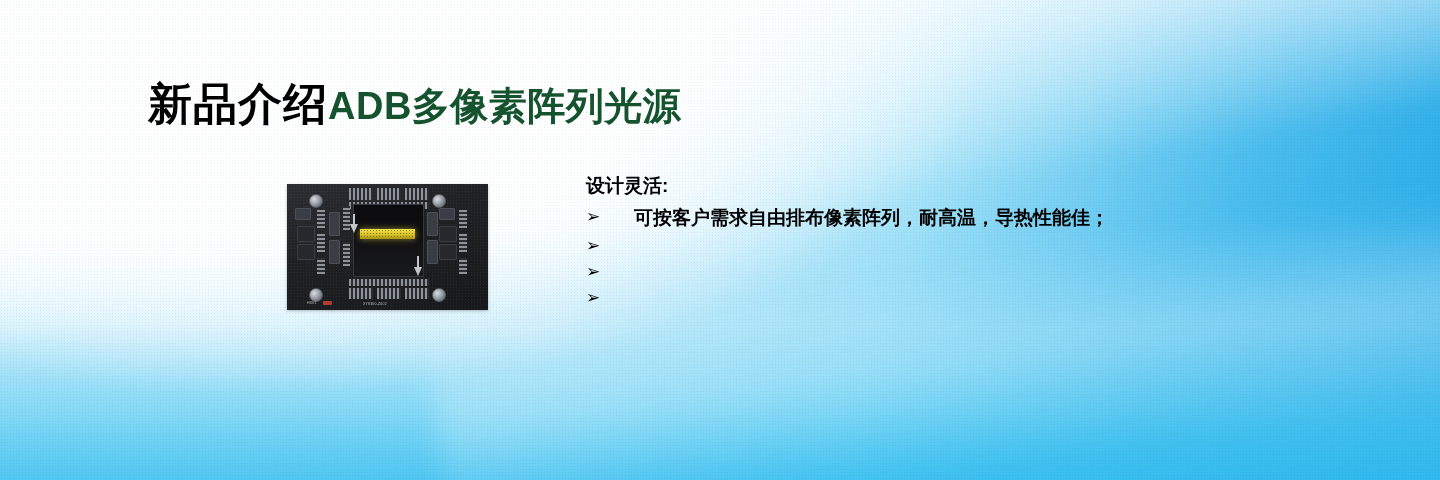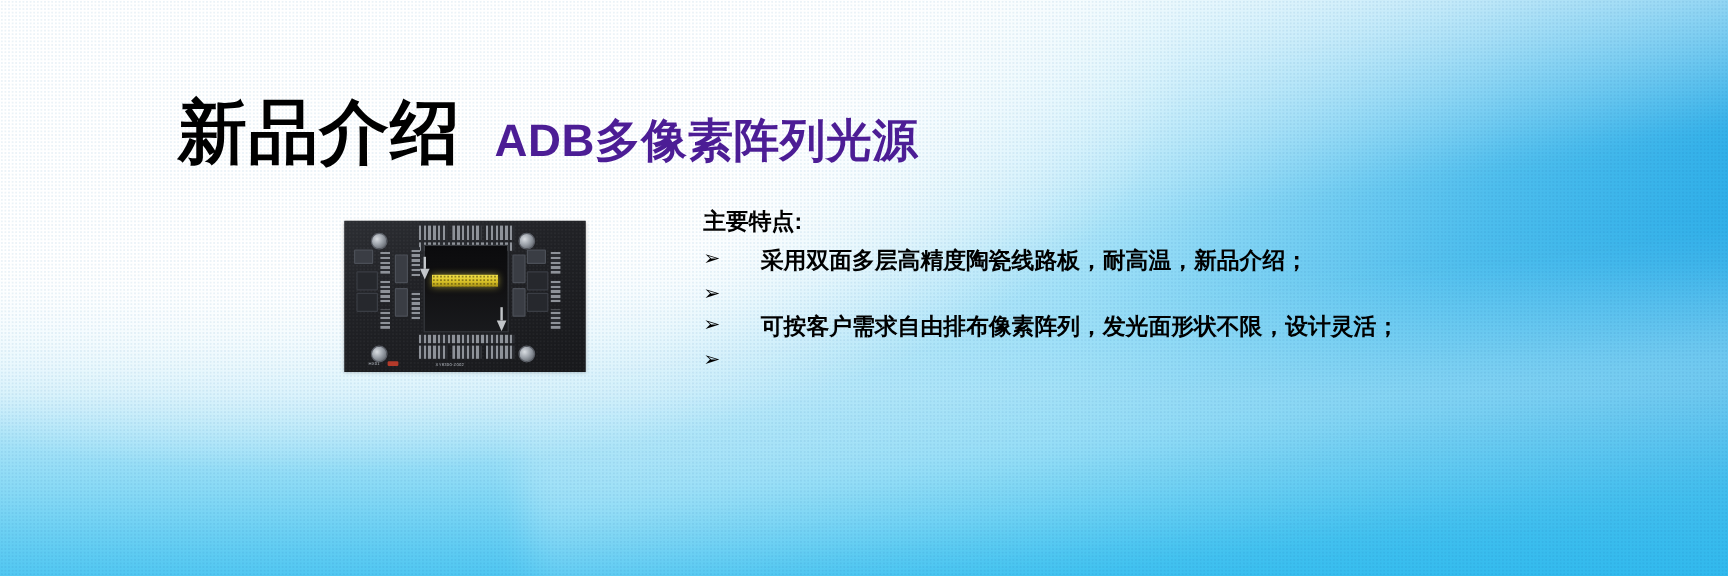--- a/index.html
+++ b/index.html
@@ -101,33 +101,32 @@
   
   .title-row {
     position: absolute;
     left: 148px;
     top: 82px;
     display: flex;
     align-items: baseline;
     white-space: nowrap;
   }
   .title-main {
-    font-size: 58px;
+    font-size: 44px;
     font-weight: 700;
     color: #000000;
     letter-spacing: 1px;
     line-height: 1;
   }
   .title-sub {
     font-size: 38px;
     font-weight: 700;
-    color: #4c1d95;
+    color: #14532d;
     letter-spacing: 0.5px;
     line-height: 1;
-    margin-left: 28px;
   }
 
   
   .photo {
     position: absolute;
     left: 287px;
     top: 184px;
     width: 201px;
     height: 126px;
     background: #1b1c20;
@@ -324,34 +323,33 @@
     <div class="arrow-down" style="left:63px; top:40px;"></div>
     <div class="arrow-stem" style="left:130px; top:72px; height:11px;"></div>
     <div class="arrow-down" style="left:127px; top:83px;"></div>
 
     <div class="silk-red" style="left:36px; top:117px;"></div>
     <div class="silk" style="left:20px; top:117px;">HX01</div>
     <div class="silk" style="left:76px; top:118px;">XY8300-Z002</div>
   </div>
 
   <div class="features">
-    <div class="features-heading">主要特点:</div>
+    <div class="features-heading">设计灵活:</div>
 
     <div class="feature-item">
       <span class="feature-bullet">➢</span>
-      <span class="feature-text">采用双面多层高精度陶瓷线路板，耐高温，新品介绍；</span>
+      <span class="feature-text">可按客户需求自由排布像素阵列，耐高温，导热性能佳；</span>
     </div>
 
     <div class="feature-item">
       <span class="feature-bullet">➢</span>
     </div>
 
     <div class="feature-item">
       <span class="feature-bullet">➢</span>
-      <span class="feature-text">可按客户需求自由排布像素阵列，发光面形状不限，设计灵活；</span>
     </div>
 
     <div class="feature-item">
       <span class="feature-bullet">➢</span>
     </div>
   </div>
 
 </div>
 
 </body></html>

